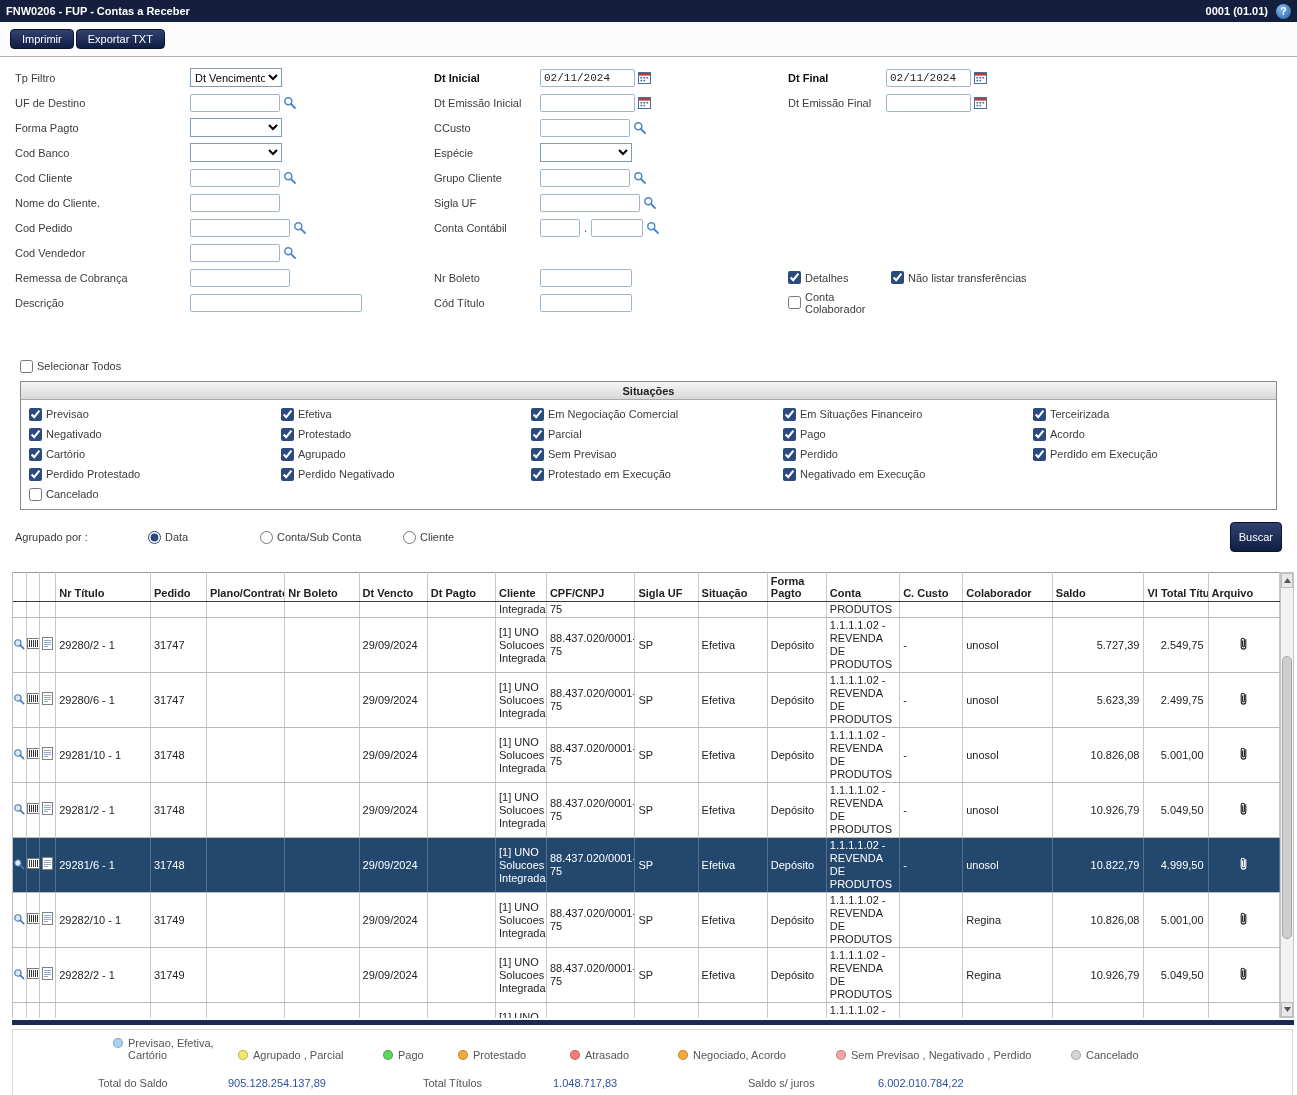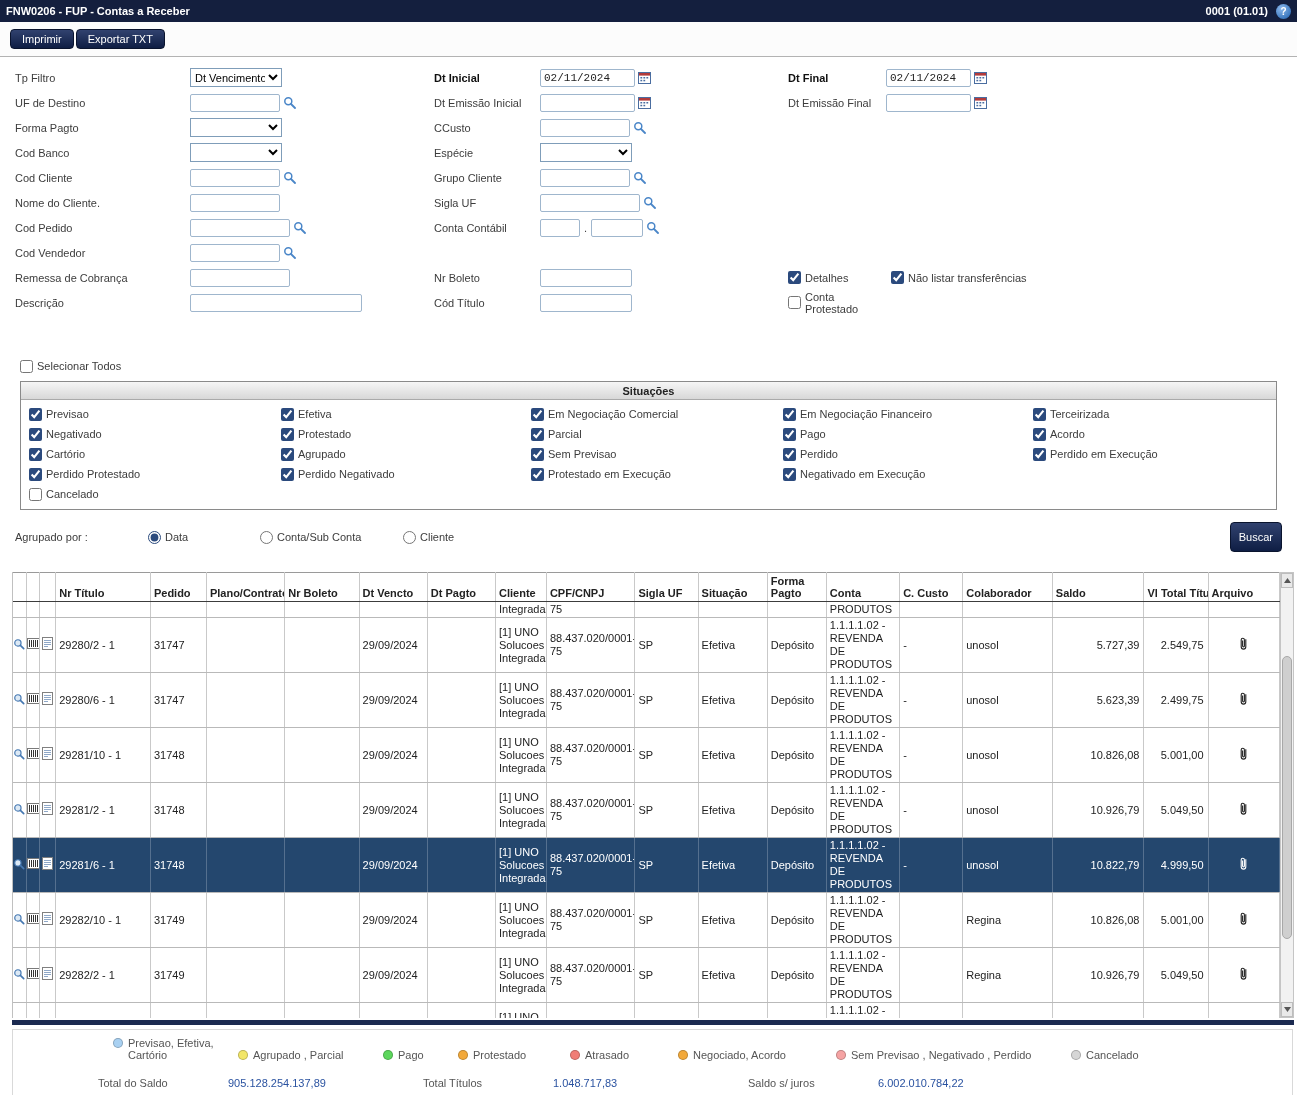--- a/index.html
+++ b/index.html
@@ -363,21 +363,21 @@
           <span class="chk">
             <input type="checkbox" checked="" style="">
             <span class="chk-label">Não listar transferências</span>
           </span>
         </span>
       </div>
       <div class="f-row">
         <span class="f-ctl checks">
           <span class="chk">
             <input type="checkbox" style="">
-            <span class="chk-label">Conta Protestado</span>
+            <span class="chk-label">Conta Colaborador</span>
           </span>
         </span>
       </div>
     </div>
 </div>
 
 <div class="seltodos">
   <input type="checkbox" style="">
   <span>Selecionar Todos</span>
 </div>
@@ -393,21 +393,21 @@
         <div class="situ-cell">
           <input type="checkbox" checked="" style="">
           <span>Efetiva</span>
         </div>
         <div class="situ-cell">
           <input type="checkbox" checked="" style="">
           <span>Em Negociação Comercial</span>
         </div>
         <div class="situ-cell">
           <input type="checkbox" checked="" style="">
-          <span>Em Negociação Financeiro</span>
+          <span>Em Situações Financeiro</span>
         </div>
         <div class="situ-cell">
           <input type="checkbox" checked="" style="">
           <span>Terceirizada</span>
         </div>
       </div>
       <div class="situ-row">
         <div class="situ-cell">
           <input type="checkbox" checked="" style="">
           <span>Negativado</span>

